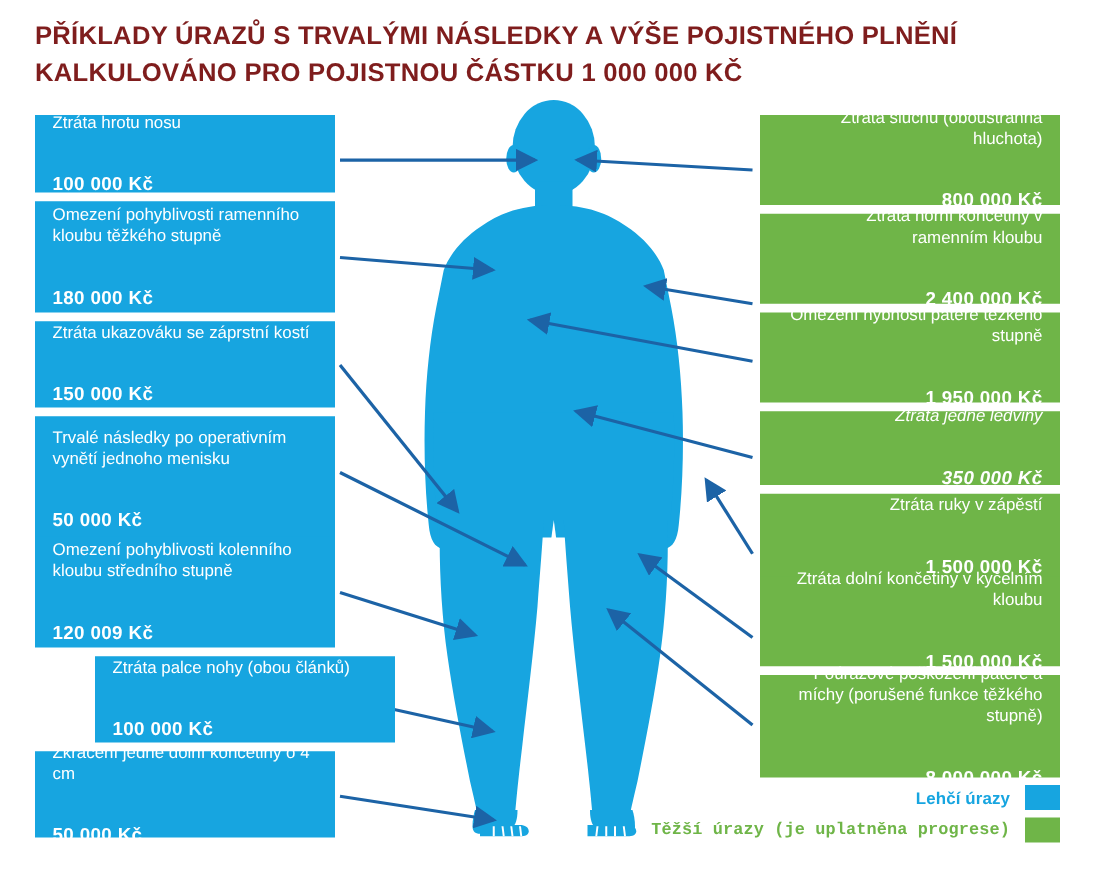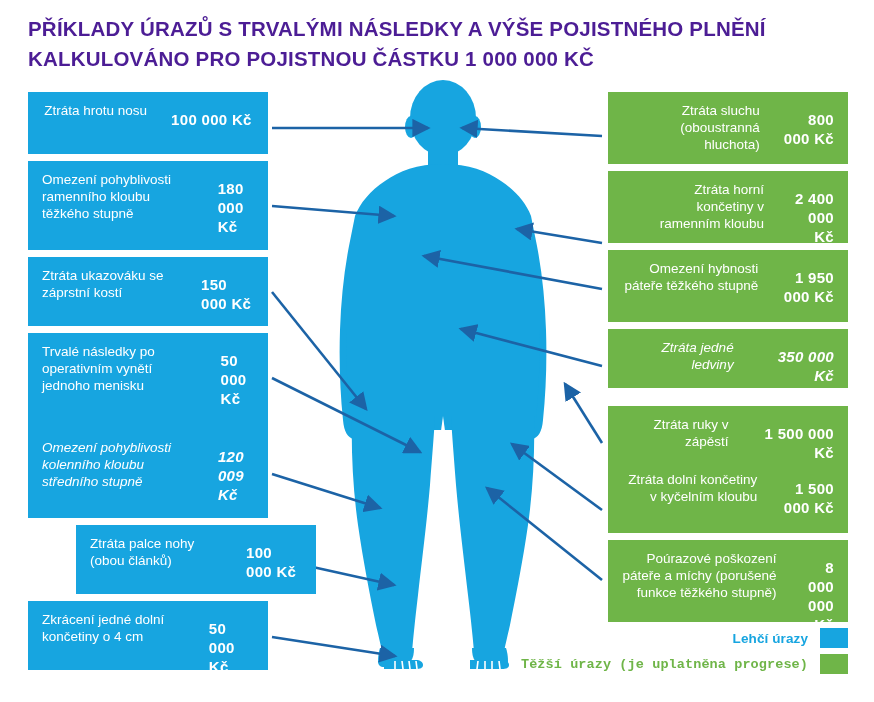--- a/index.html
+++ b/index.html
@@ -18,21 +18,21 @@
     background: #ffffff;
     overflow: hidden;
   }
 
   
   .title {
     position: absolute;
     left: 28px;
     top: 14px;
     width: 820px;
-    color: #4c1d95;
+    color: #7f1d1d;
     font-family: "Liberation Sans", sans-serif;
     font-weight: bold;
     font-size: 20.5px;
     letter-spacing: 0.2px;
     line-height: 30px;
     text-transform: uppercase;
   }
   .title .line2 { display: block; }
 
   
@@ -48,21 +48,21 @@
   svg.layer.body   { z-index: 2; }
 
   
   .box {
     position: absolute;
     box-sizing: border-box;
     padding: 10px 14px 11px 14px;
     color: #ffffff;
     z-index: 4;
     display: flex;
-    flex-direction: row;
+    flex-direction: column;
     justify-content: center;
     gap: 24px;
   }
   .box.left  { left: 28px;  width: 240px; background: #17A5E0; text-align: left; }
   .box.right { left: 608px; width: 240px; background: #6FB548; text-align: right; }
 
   .box .desc {
     font-size: 13.5px;
     line-height: 17px;
     font-weight: normal;
@@ -295,21 +295,21 @@
     <div class="amount">180 000 Kč</div>
   </div>
   <div class="box left" style="top: 257px; height: 69px;">
     <div class="desc">Ztráta ukazováku se záprstní kostí</div>
     <div class="amount">150 000 Kč</div>
   </div>
   <div class="box left" style="top: 333px; height: 101px;">
     <div class="desc">Trvalé následky po operativním vynětí jednoho menisku</div>
     <div class="amount">50 000 Kč</div>
   </div>
-  <div class="box left" style="top: 429px; height: 89px; font-style: italic;">
+  <div class="box left" style="top: 429px; height: 89px;">
     <div class="desc">Omezení pohyblivosti kolenního kloubu středního stupně</div>
     <div class="amount">120 009 Kč</div>
   </div>
   <div class="box left" style="top: 525px; height: 69px; margin-left: 48px;">
     <div class="desc">Ztráta palce nohy (obou článků)</div>
     <div class="amount">100 000 Kč</div>
   </div>
   <div class="box left" style="top: 601px; height: 69px;">
     <div class="desc">Zkrácení jedné dolní končetiny o 4 cm</div>
     <div class="amount">50 000 Kč</div>
@@ -324,21 +324,21 @@
     <div class="amount">2 400 000 Kč</div>
   </div>
   <div class="box right" style="top: 250px; height: 72px;">
     <div class="desc">Omezení hybnosti páteře těžkého stupně</div>
     <div class="amount">1 950 000 Kč</div>
   </div>
   <div class="box right" style="top: 329px; height: 59px; font-style: italic;">
     <div class="desc">Ztráta jedné ledviny</div>
     <div class="amount">350 000 Kč</div>
   </div>
-  <div class="box right" style="top: 406px; height: 68px;">
+  <div class="box right" style="top: 395px; height: 68px;">
     <div class="desc">Ztráta ruky v zápěstí</div>
     <div class="amount">1 500 000 Kč</div>
   </div>
   <div class="box right" style="top: 461px; height: 72px;">
     <div class="desc">Ztráta dolní končetiny v kyčelním kloubu</div>
     <div class="amount">1 500 000 Kč</div>
   </div>
   <div class="box right" style="top: 540px; height: 82px;">
     <div class="desc">Poúrazové poškození páteře a míchy (porušené funkce těžkého stupně)</div>
     <div class="amount">8 000 000 Kč</div>

